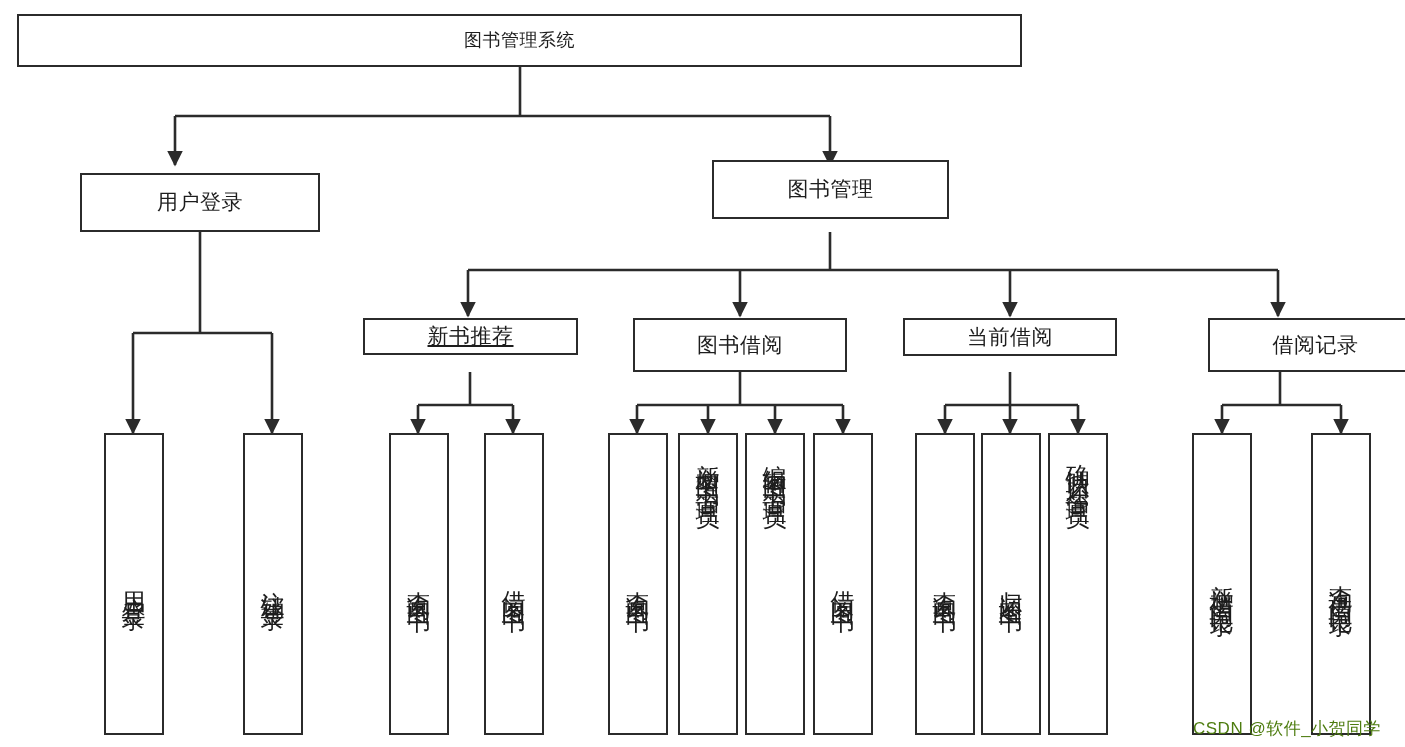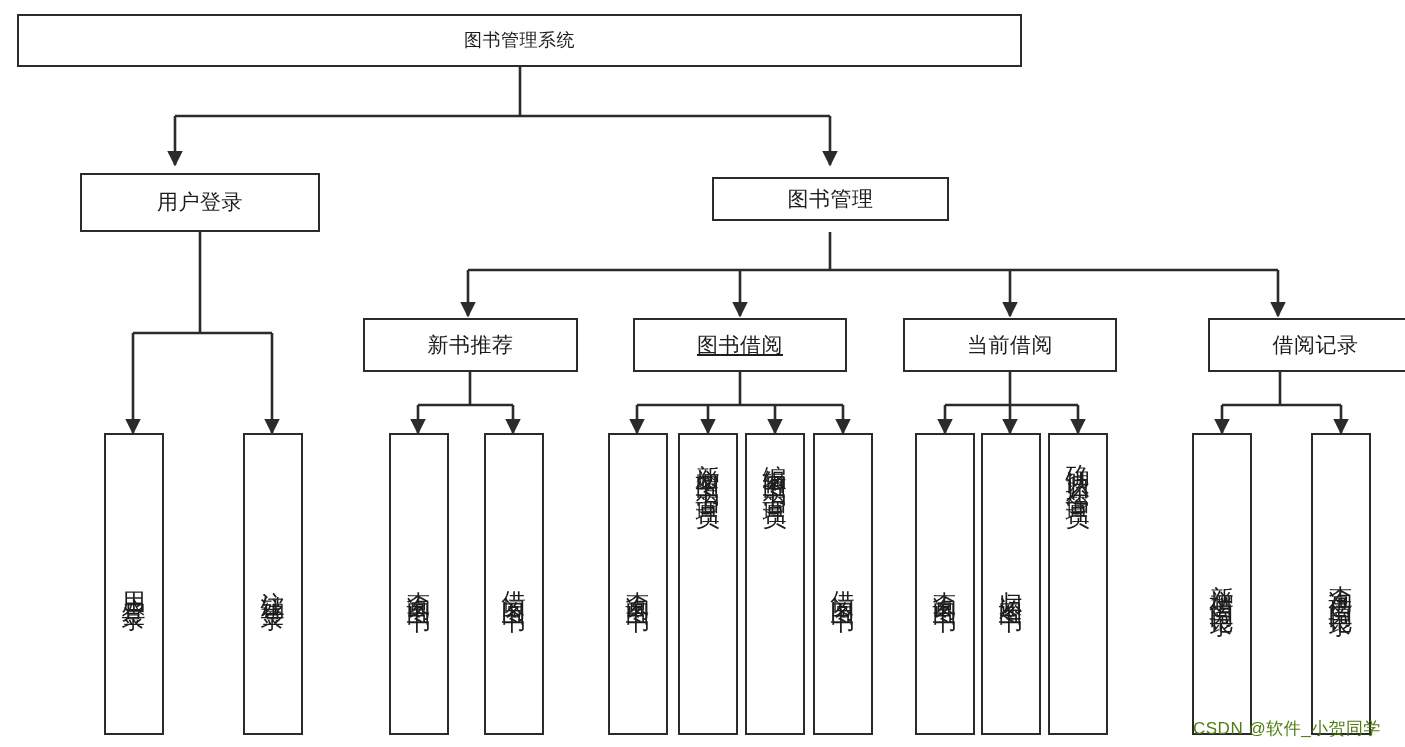--- a/index.html
+++ b/index.html
@@ -124,31 +124,31 @@
     </g>
   </svg>
 
   <div class="node h-node root" style="left:17px;top:14px;width:1005px;height:53px;">
     <span class="node-label">图书管理系统</span>
   </div>
 
   <div class="node h-node" style="left:80px;top:173px;width:240px;height:59px;">
     <span class="node-label">用户登录</span>
   </div>
-  <div class="node h-node" style="left:712px;top:177px;width:237px;height:44px;">
+  <div class="node h-node" style="left:712px;top:160px;width:237px;height:59px;">
     <span class="node-label">图书管理</span>
   </div>
 
-  <div class="node h-node" style="left:363px;top:318px;width:215px;height:54px;">
+  <div class="node h-node" style="left:363px;top:318px;width:215px;height:37px;text-decoration:underline;">
     <span class="node-label">新书推荐</span>
   </div>
-  <div class="node h-node" style="left:633px;top:318px;width:214px;height:54px;text-decoration:underline;">
+  <div class="node h-node" style="left:633px;top:318px;width:214px;height:54px;">
     <span class="node-label">图书借阅</span>
   </div>
-  <div class="node h-node" style="left:903px;top:318px;width:214px;height:54px;">
+  <div class="node h-node" style="left:903px;top:318px;width:214px;height:38px;">
     <span class="node-label">当前借阅</span>
   </div>
   <div class="node h-node" style="left:1172px;top:318px;width:215px;height:54px;margin-left:36px;">
     <span class="node-label">借阅记录</span>
   </div>
 
   <div class="node v-node center-v" style="left:104px;top:433px;width:60px;height:302px;">
     <span class="node-label">用户登录</span>
   </div>
   <div class="node v-node center-v" style="left:243px;top:433px;width:60px;height:302px;">

